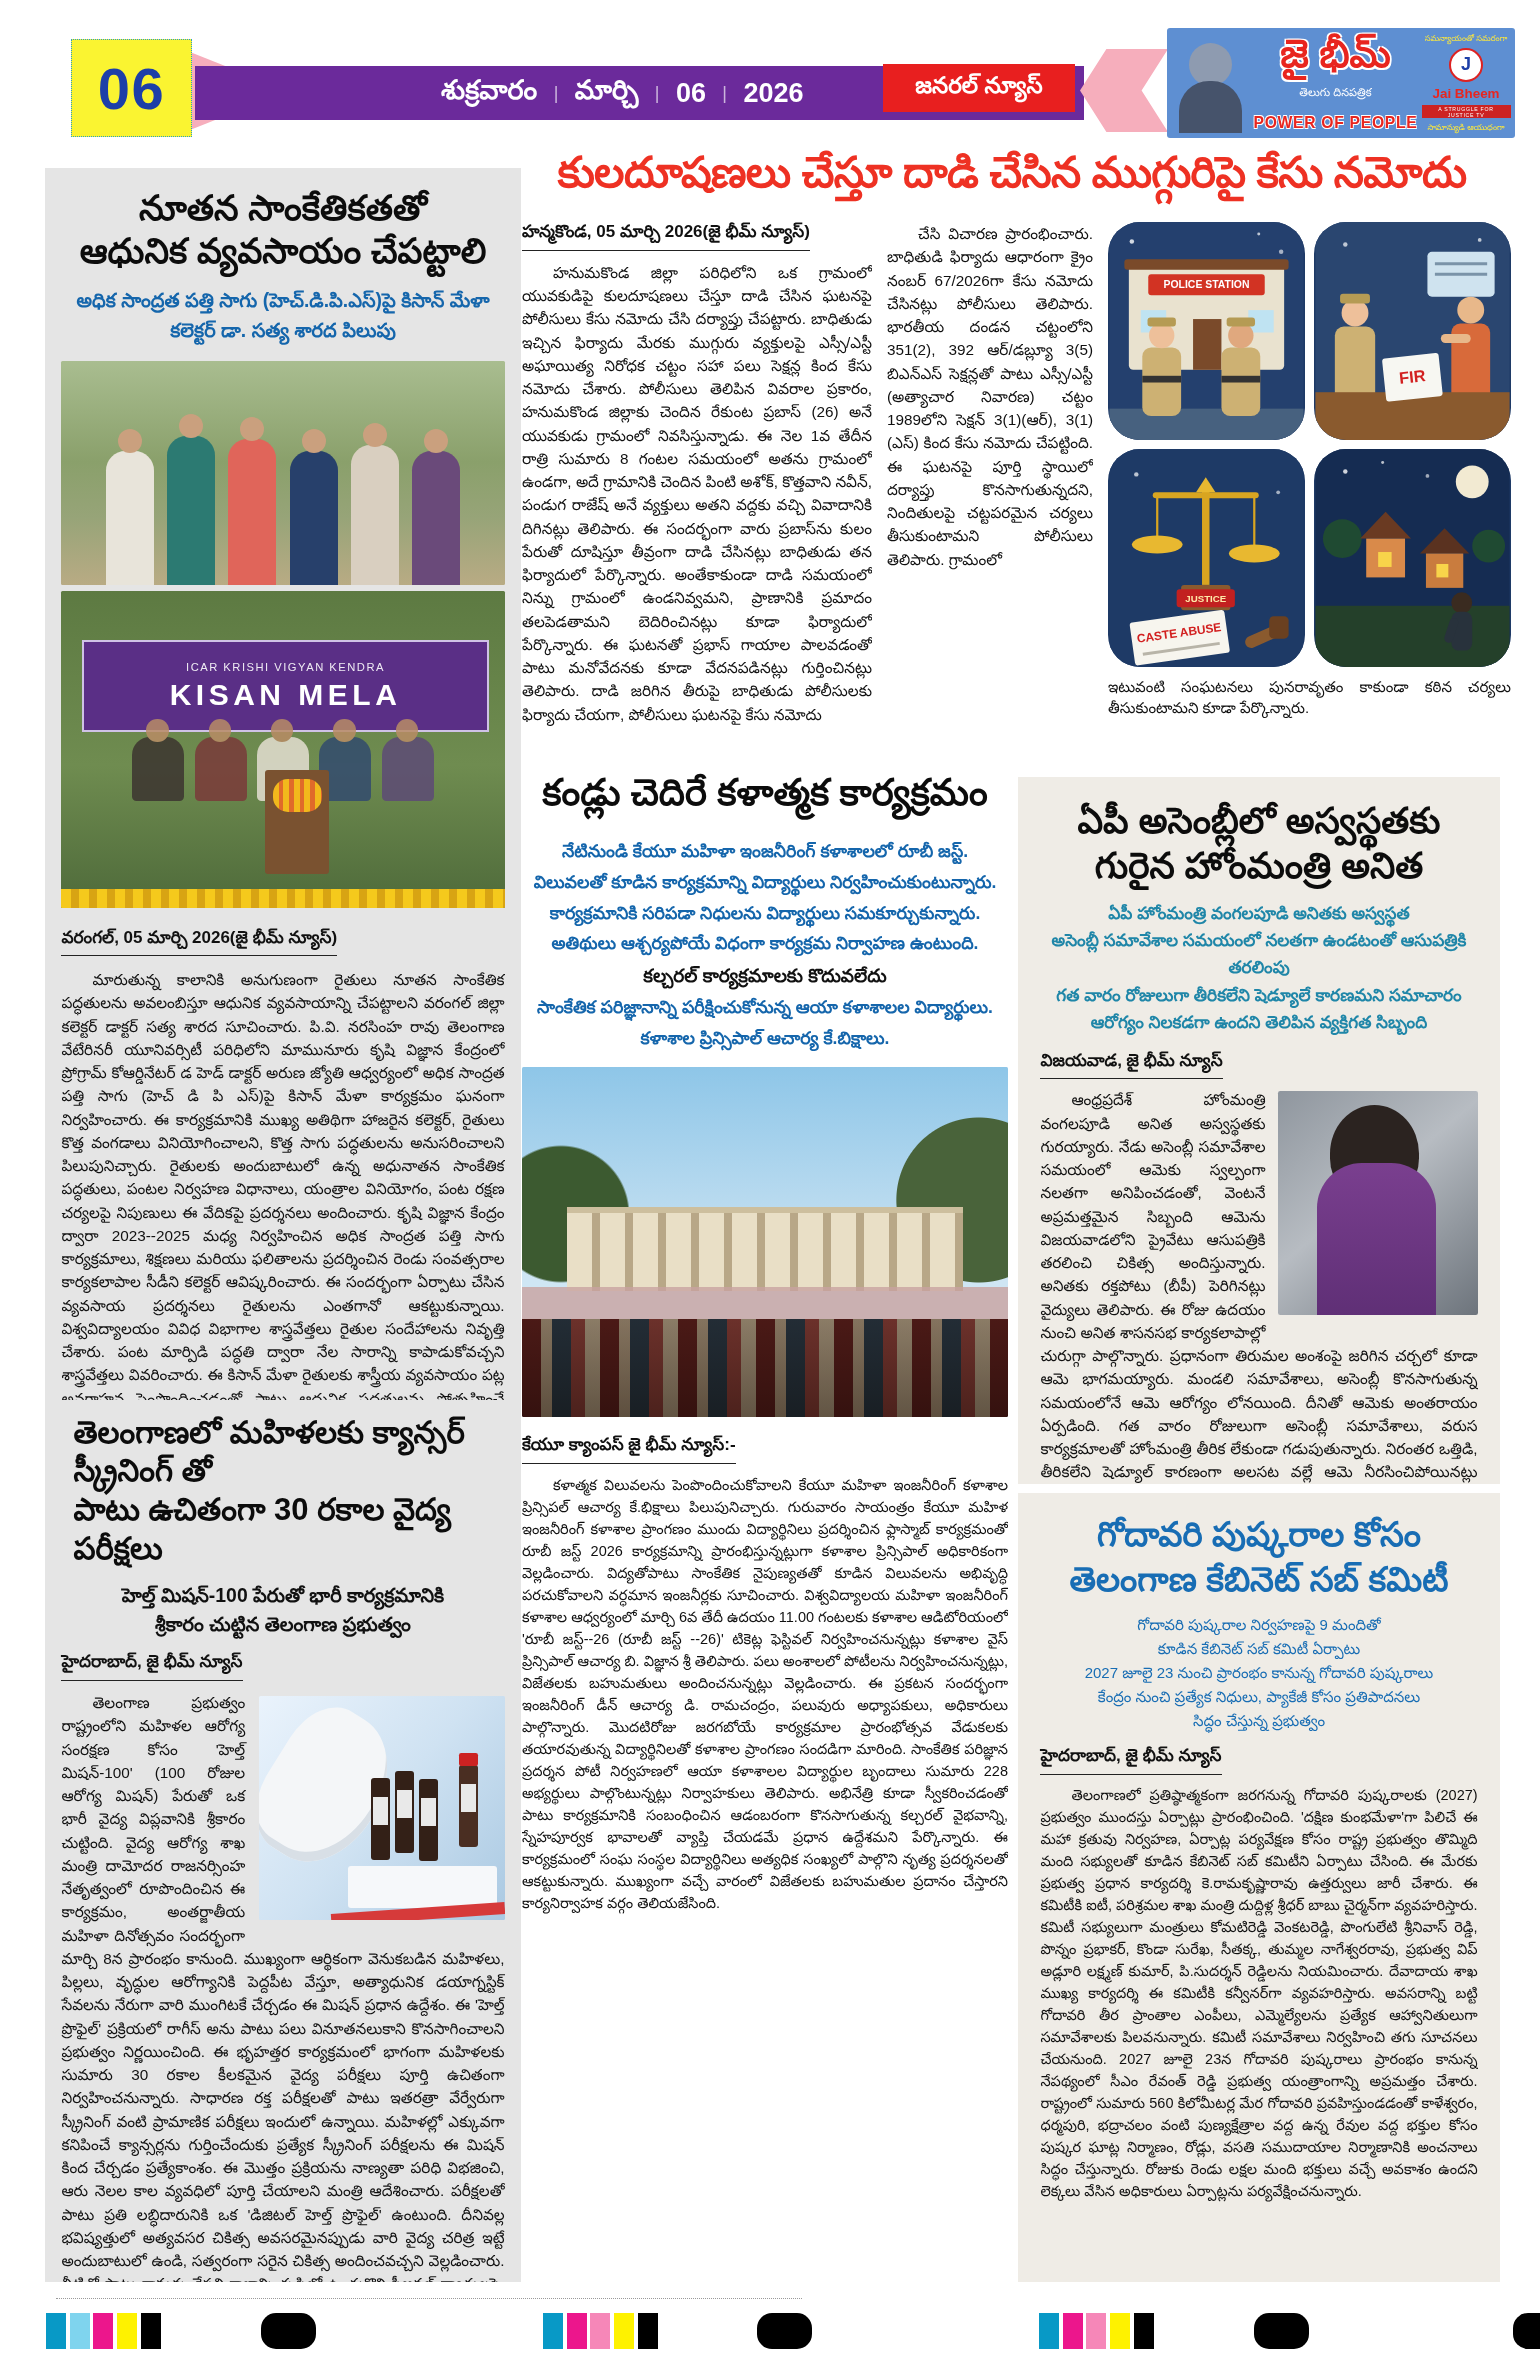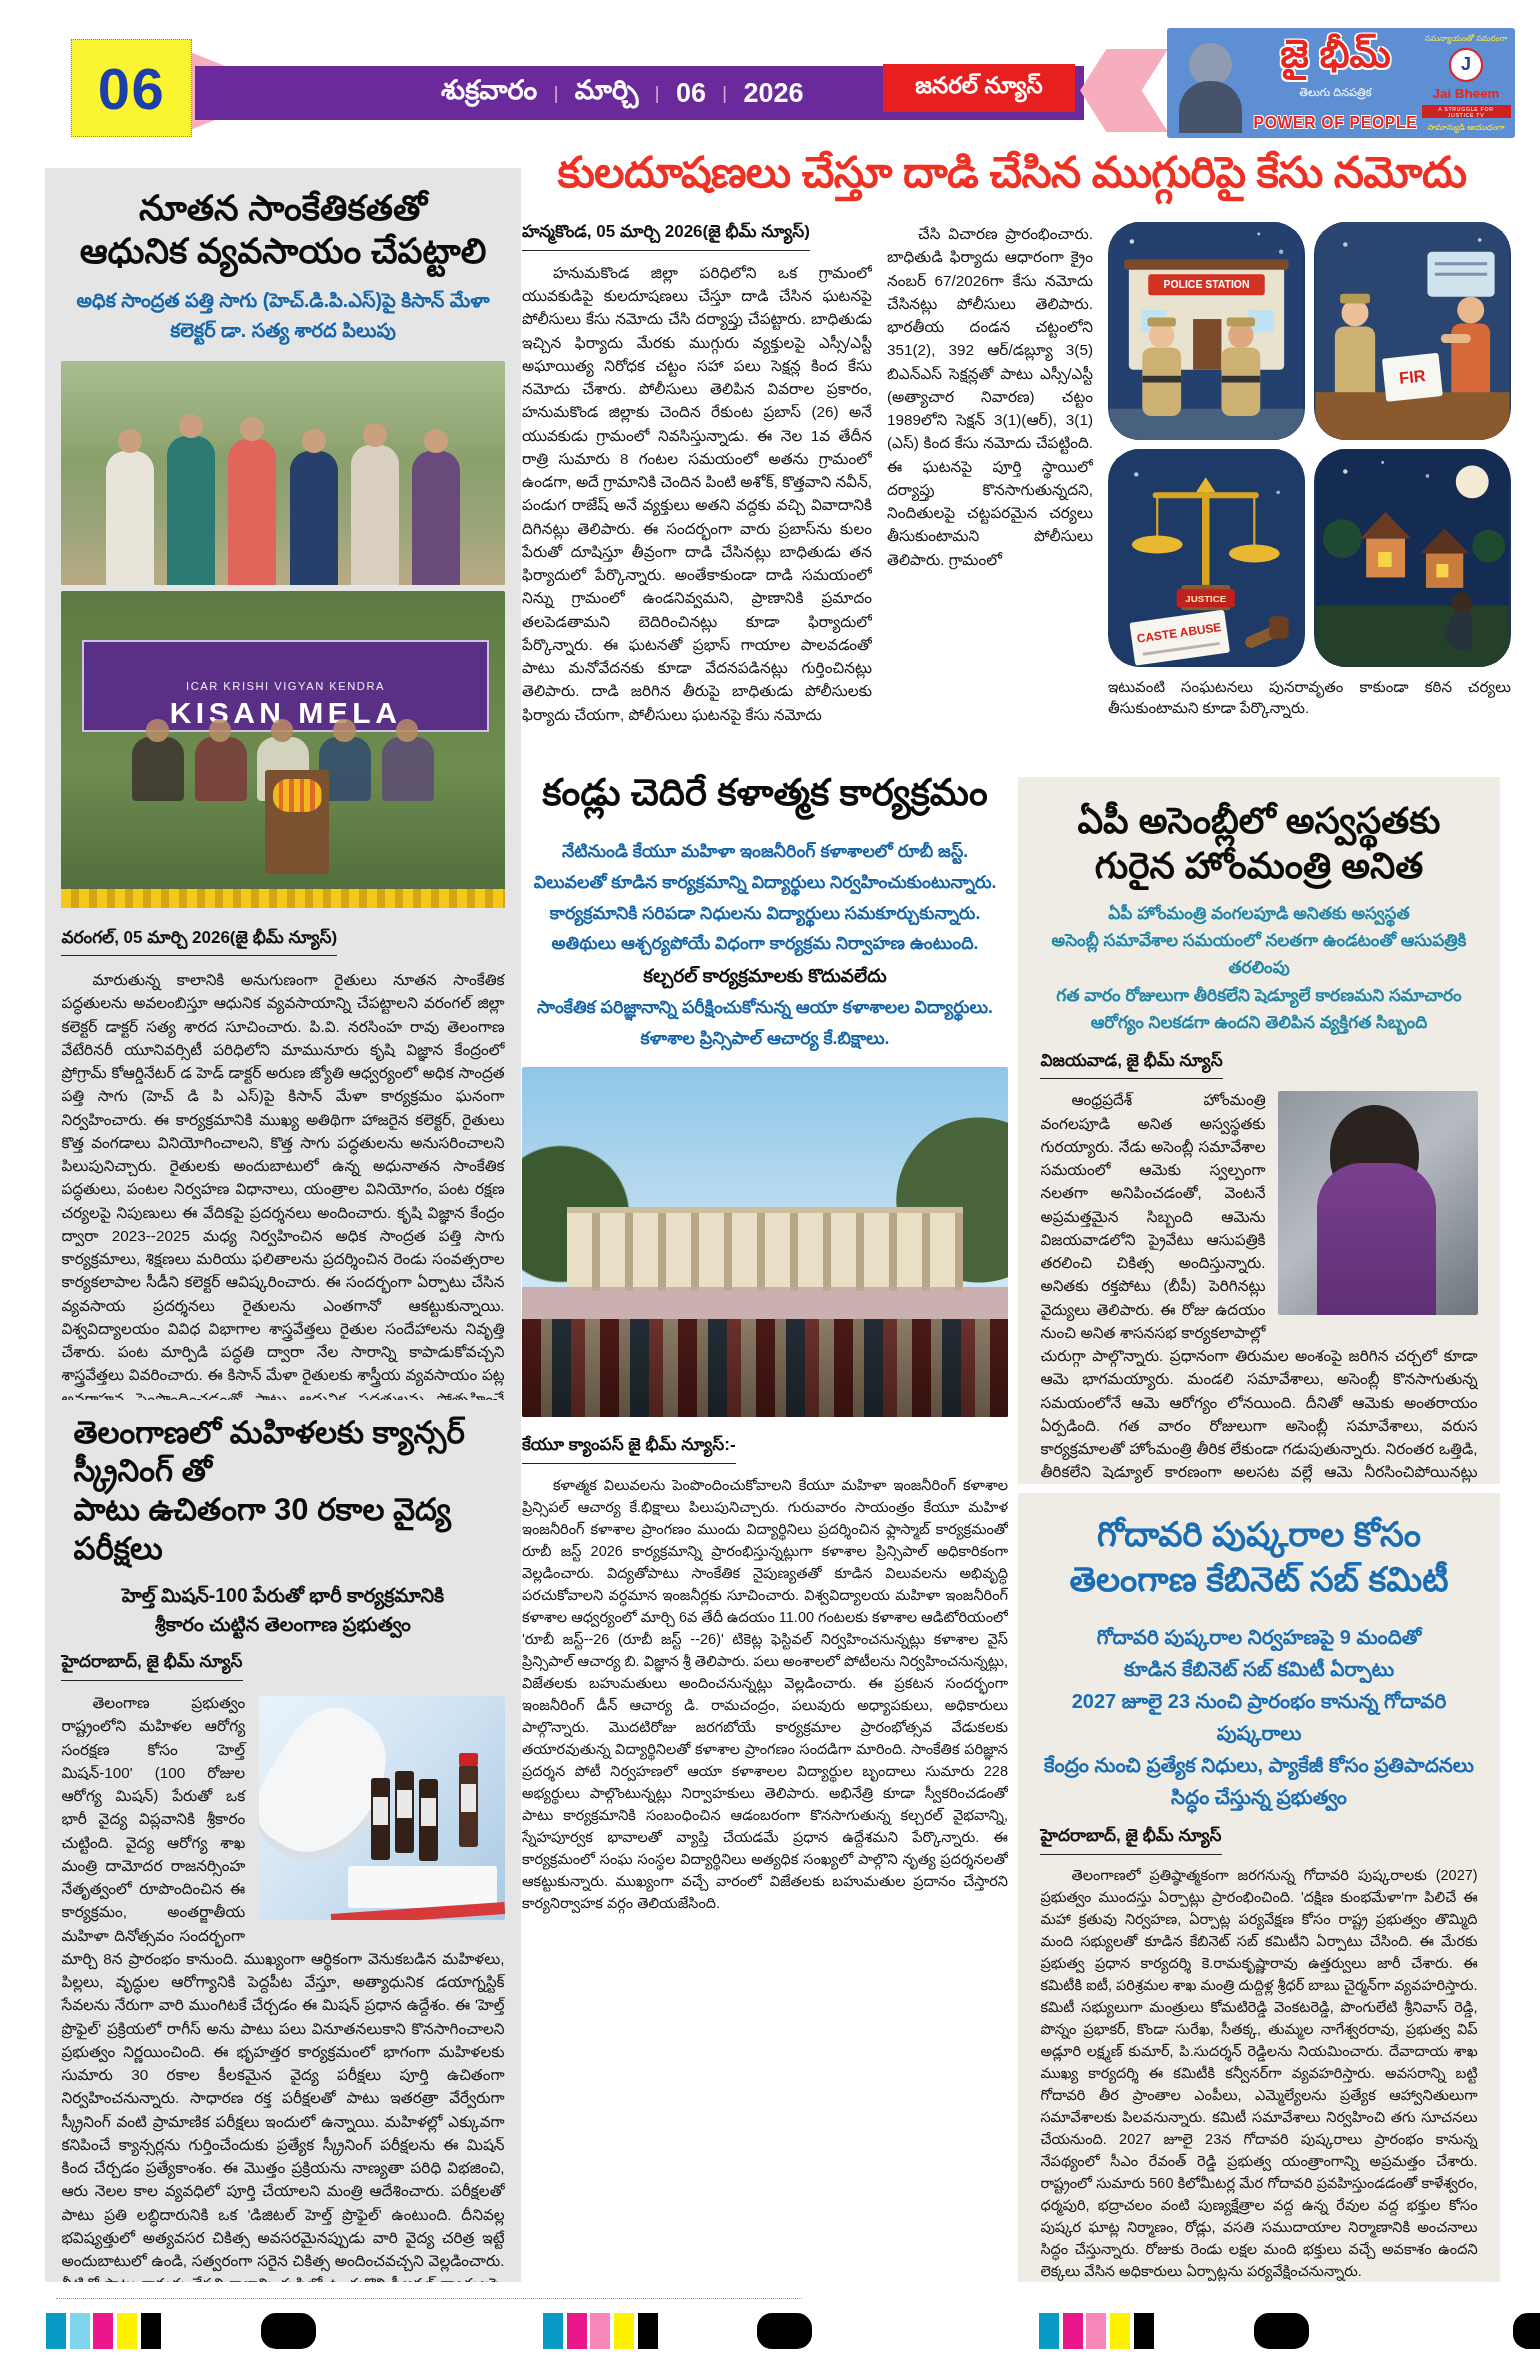--- a/index.html
+++ b/index.html
@@ -70,21 +70,21 @@
   .photo1{margin-top:16.4px;height:224px;position:relative;overflow:hidden;border-radius:1.5px;
           background:linear-gradient(#a9bd90 0%,#8aa06b 45%,#97a478 70%,#b9ab84 100%);}
   .prow{position:absolute;left:0;right:0;bottom:0;display:flex;justify-content:center;gap:13.4px;align-items:flex-end;}
   .p{width:48px;height:134px;border-radius:19.4px 19.4px 0 0;position:relative;}
   .p:before{content:"";position:absolute;left:12px;top:-22.4px;width:24px;height:24px;border-radius:50%;background:#caa07e;}
   .pa{background:#e8e4da;} .pb{background:#2c7a72;height:149px;} .pc{background:#e0655a;height:146px;}
   .pd{background:#27406b;} .pe{background:#d9cfc0;height:140px;} .pf{background:#6a4a7a;}
   .photo2{margin-top:6px;height:317px;position:relative;overflow:hidden;border-radius:1.5px;
           background:linear-gradient(#5d7a42 0%,#6f8c50 55%,#4e6a3a 100%);}
   .banner{position:absolute;left:21px;right:16px;top:49px;height:88px;background:#5a2f86;border:2.2px solid #cfc2e6;
-          color:#fff;text-align:center;display:flex;flex-direction:column;justify-content:flex-end;gap:4.5px;}
+          color:#fff;text-align:center;display:flex;flex-direction:column;justify-content:center;gap:4.5px;}
   .banner .b-small{font-size:11.2px;letter-spacing:1.5px;opacity:.9;}
   .banner .b-big{font-size:30px;font-weight:800;letter-spacing:4.5px;}
   .seated{position:absolute;left:0;right:0;top:146px;display:flex;justify-content:center;gap:10.4px;}
   .seat{width:52px;height:64px;border-radius:18px 18px 4.5px 4.5px;background:#3c3430;position:relative;opacity:.85;}
   .seat:before{content:"";position:absolute;left:14px;top:-18px;width:22.4px;height:22.4px;border-radius:50%;background:#b98c66;}
   .s2{background:#7a3a3a;} .s3{background:#e4ded2;} .s4{background:#324a6e;} .s5{background:#5d4a76;}
   .garland{position:absolute;left:0;right:0;bottom:0;height:19.4px;
            background:repeating-linear-gradient(90deg,#f5c91c 0 10.4px,#d8a413 10.4px 18px);}
   .podium{position:absolute;left:46%;top:179px;width:64px;height:104px;background:#7a5230;border-radius:3px;}
   .podium:before{content:"";position:absolute;left:7.5px;top:9px;right:7.5px;height:33px;border-radius:15px;
@@ -141,21 +141,21 @@
   .minphoto{float:right;width:200px;height:224px;margin:3px 0 7.5px 12px;position:relative;overflow:hidden;border-radius:2.2px;
             background:linear-gradient(140deg,#8f969e 0%,#b7bcc2 45%,#6d747c 100%);}
   .minphoto:before{content:"";position:absolute;left:52px;top:13.4px;width:89px;height:97px;border-radius:50% 50% 45% 45%;
                    background:#2b2320;}
   .minphoto:after{content:"";position:absolute;left:39px;top:72px;width:119px;height:164px;border-radius:45px 45px 0 0;
                   background:linear-gradient(#7a3f8f,#5d2e74);}
 
   .goda{position:absolute;left:1018px;top:1493px;width:482px;height:789px;background:#efece6;
         padding:19.4px 22.4px;box-sizing:border-box;overflow:hidden;}
   .goda h2{margin:0;text-align:center;font-size:34px;line-height:1.3;font-weight:800;color:#186db4;}
-  .gsubs{margin-top:20px;text-align:center;color:#186db4;font-weight:bold;font-size:20px;line-height:1.6;}
+  .gsubs{margin-top:12px;text-align:center;color:#186db4;font-weight:normal;font-size:15px;line-height:1.6;}
   .goda-dl{margin-top:13.4px;}
   .goda-body{margin-top:9px;font-size:14.5px;height:477px;overflow:hidden;}
 
   
   .regline{position:absolute;left:56px;top:2298px;width:746px;border-top:1.5px dotted #9a9a9a;}
   .regs{position:absolute;top:2313px;height:36px;display:flex;gap:3.7px;}
   .sw{width:20px;height:36px;}
   .blob{position:absolute;top:2313px;width:55px;height:36px;background:#000;border-radius:15px;}
   .c-cyan{background:#0899c6;} .c-lcyan{background:#7fd4ee;} .c-mag{background:#ec168c;}
   .c-pink{background:#f687b8;} .c-yel{background:#fef200;} .c-blk{background:#000;}

